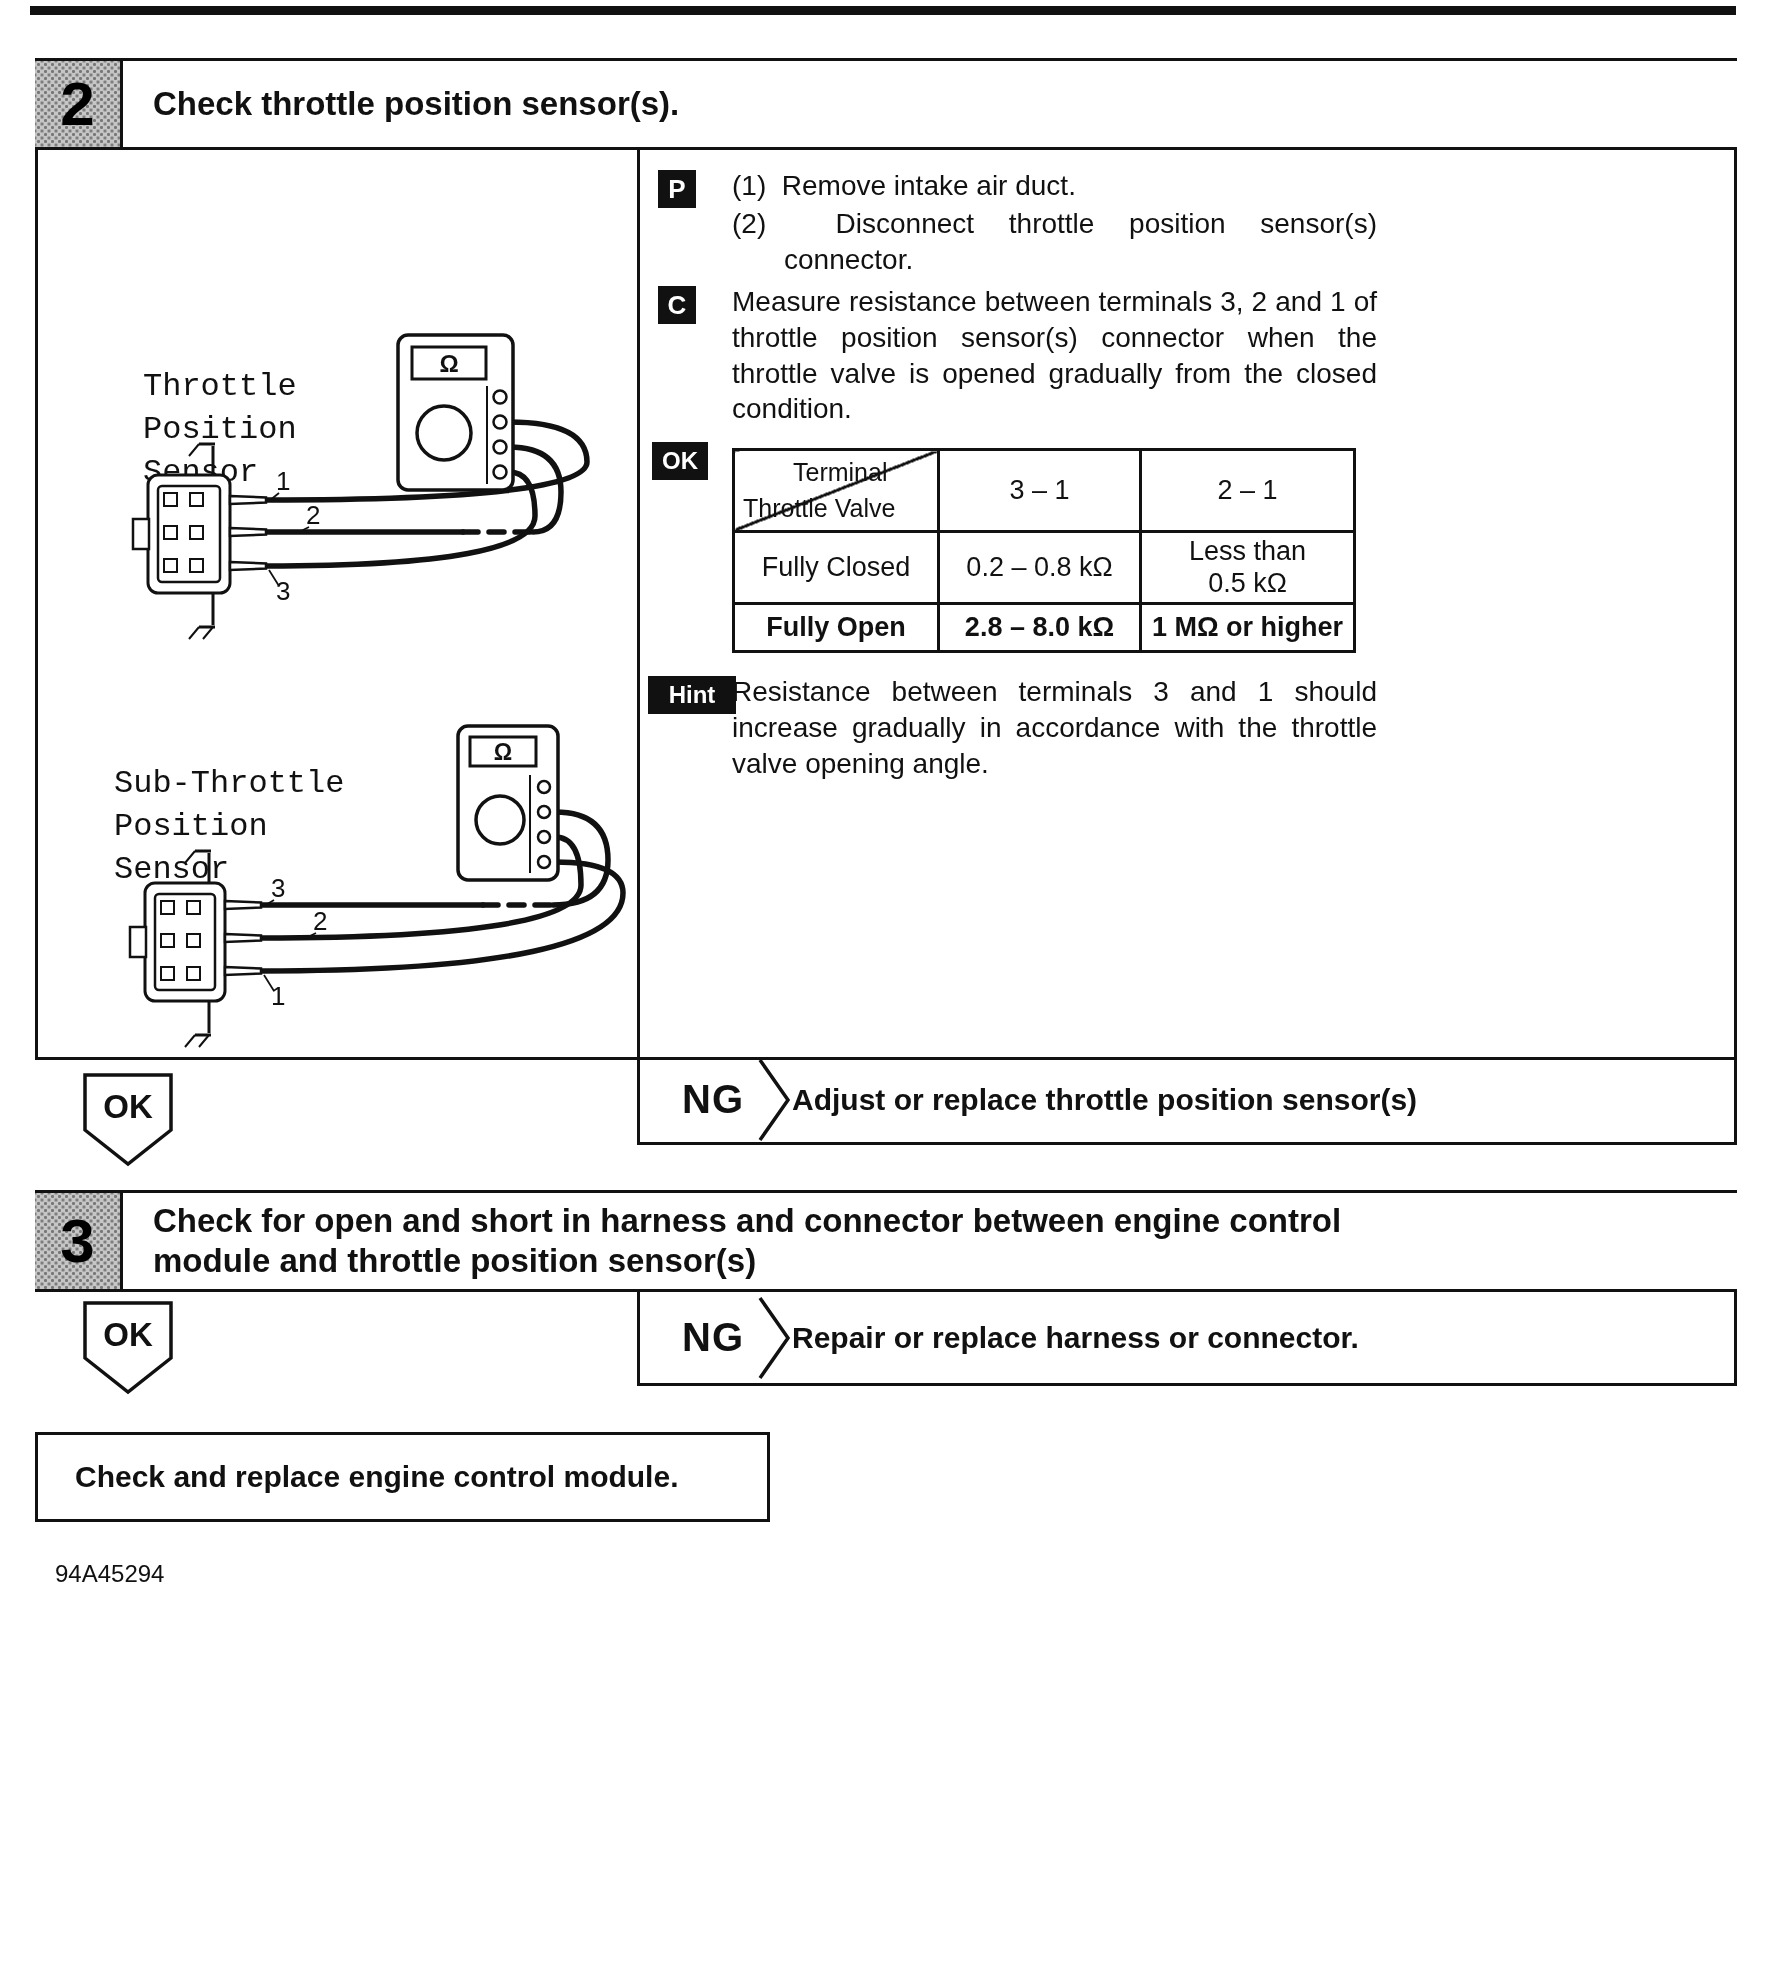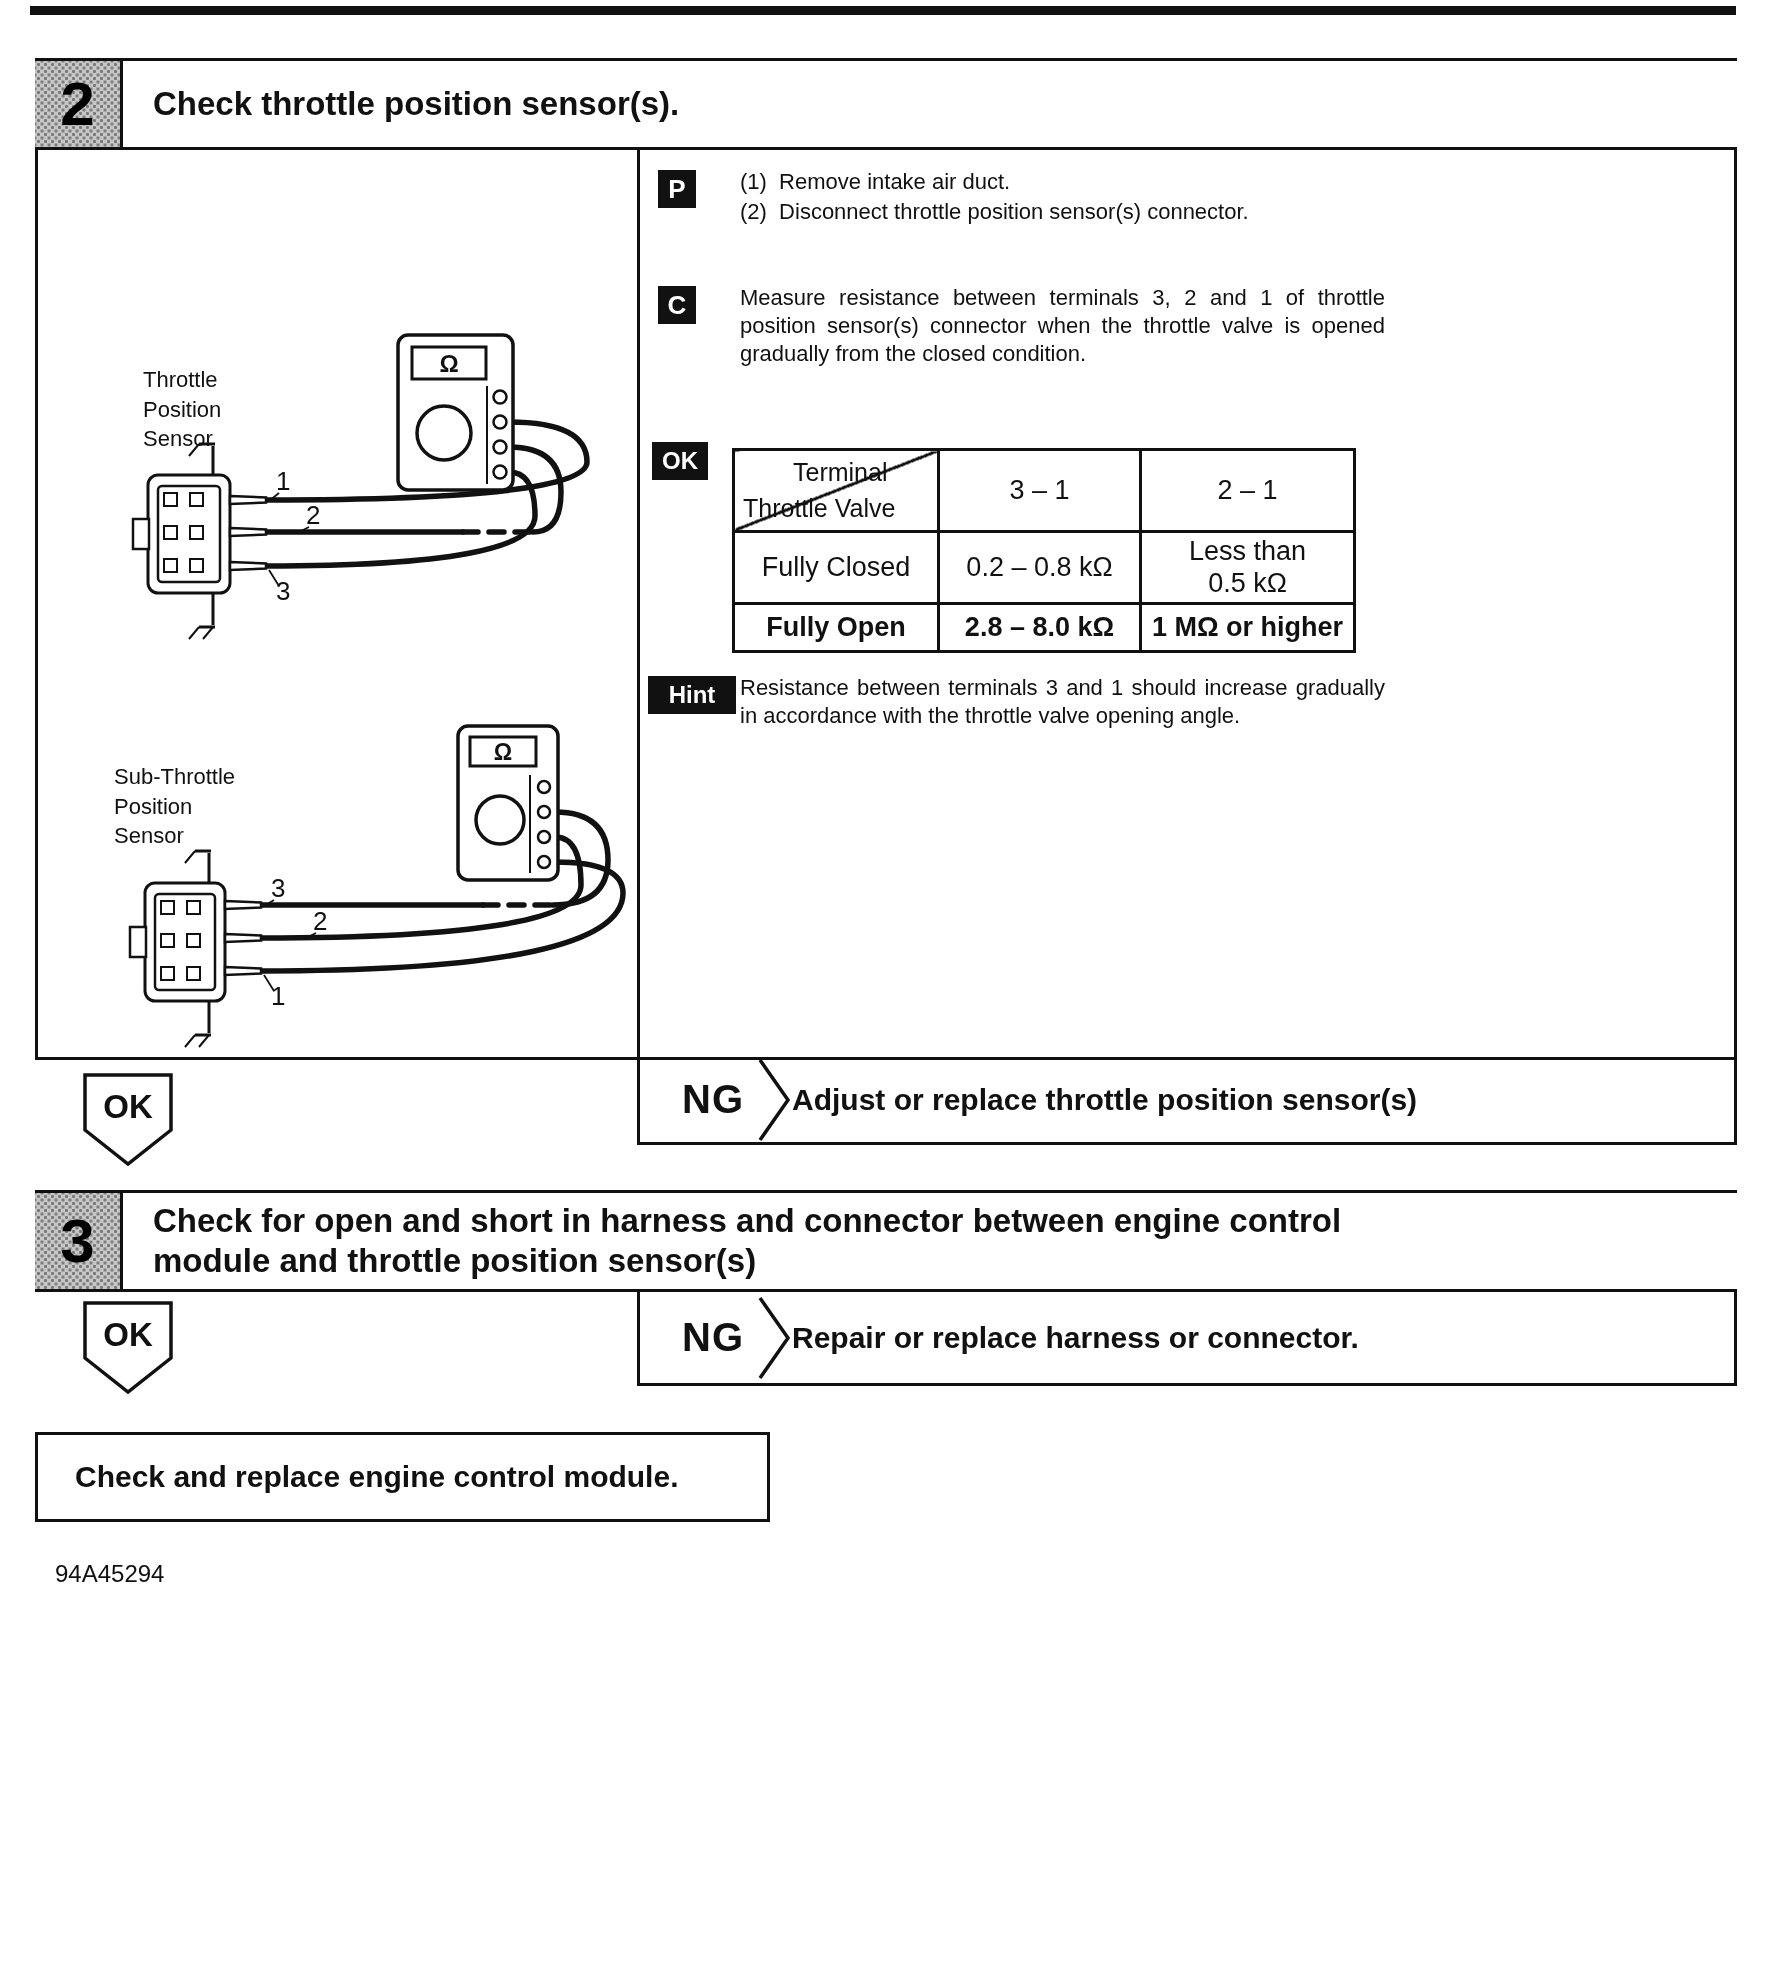--- a/index.html
+++ b/index.html
@@ -25,36 +25,36 @@
   #band3 { top:1190px; height:102px; }
   .stepnum { width:88px; flex:0 0 88px; border-right:3px solid #111; display:flex; align-items:center; justify-content:center; }
   .stepnum-text { font-size:62px; font-weight:700; color:#000; line-height:1; }
   .band-title { display:flex; align-items:center; padding-left:30px; font-size:33px; font-weight:700; line-height:1.22; }
   #band3 .band-title div { max-width:1260px; }
 
   
   .cell-left { position:absolute; left:35px; top:150px; width:602px; height:910px; border-left:3px solid #111; border-bottom:3px solid #111; background:#fff; }
   .cell-right { position:absolute; left:637px; top:150px; width:1100px; height:995px; border-left:3px solid #111; border-right:3px solid #111; border-bottom:3px solid #111; background:#fff; }
 
-  .sensor-label { position:absolute; font-size:22px; line-height:1.35; white-space:pre-line; }
+  .sensor-label { position:absolute; font-size:32px; line-height:1.35; white-space:pre-line;font-family:Liberation Mono, monospace; }
   #label-tps { left:105px; top:215px; }
   #label-subtps { left:76px; top:612px; }
   .diag { position:absolute; }
   #diag1 { left:25px; top:170px; }
   #diag2 { left:25px; top:563px; }
 
   
   .badge { position:absolute; background:#111; color:#fff; font-weight:700; display:flex; align-items:center; justify-content:center; }
   .badge.sq { width:38px; height:38px; font-size:26px; }
   #badge-p { left:18px; top:20px; }
   #badge-c { left:18px; top:136px; }
   #badge-ok { left:12px; top:292px; width:56px; height:38px; font-size:24px; }
   #badge-hint { left:8px; top:526px; width:88px; height:38px; font-size:24px; }
 
-  .rc-text { position:absolute; font-size:22px; line-height:1.28; text-align:justify;margin-left:8px; }
+  .rc-text { position:absolute; font-size:28px; line-height:1.28; text-align:justify; }
   #p-list { left:92px; top:18px; width:645px; }
   #p-list .p-item { padding-left:52px; text-indent:-52px; margin-bottom:2px; }
   #c-text { left:92px; top:134px; width:645px; }
   #hint-text { left:92px; top:524px; width:645px; }
 
   
   .ok-table { position:absolute; left:92px; top:298px; border-collapse:collapse; table-layout:fixed; background:#fff; }
   .ok-table td { border:3px solid #111; text-align:center; vertical-align:middle; font-size:27px; padding:2px 6px; }
   .ok-table td.c0 { width:205px; }
   .ok-table td.c1 { width:202px; }

